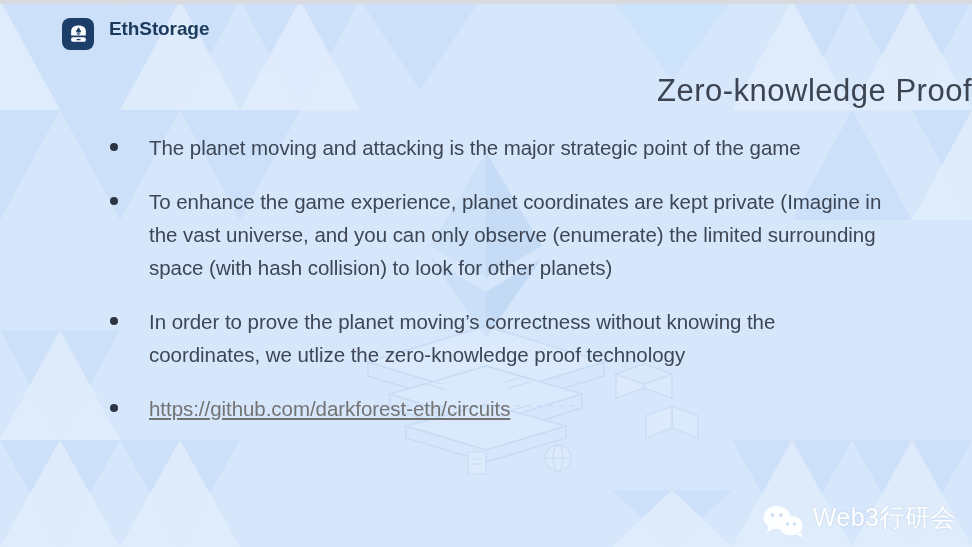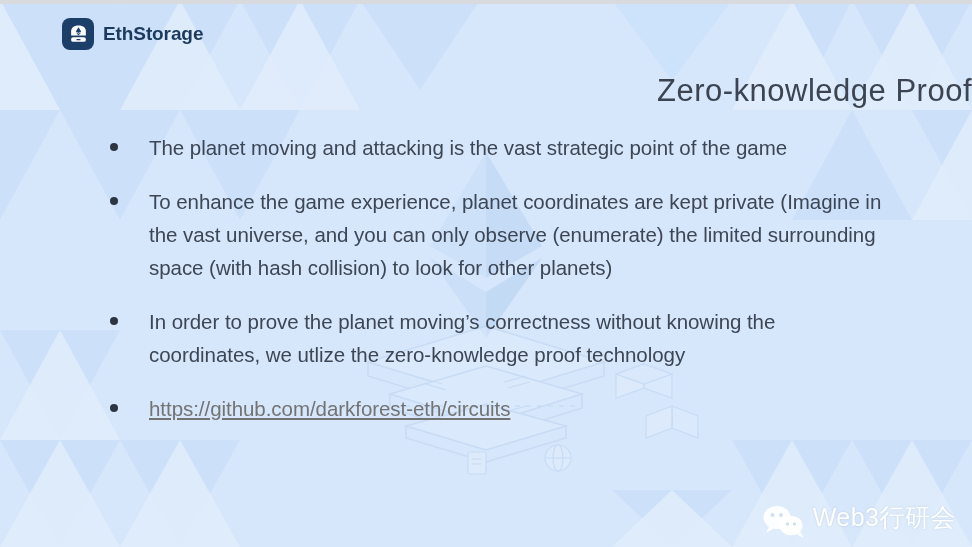--- a/index.html
+++ b/index.html
@@ -24,21 +24,21 @@
   
   #top-strip {
     position:absolute; top:0; left:0; right:0; height:4px;
     background:#d8dadd;
     z-index:6;
   }
 
   
   #brand {
     position:absolute; left:20px; top:18px;
-    display:flex; align-items:center; gap:9px;
+    display:flex; align-items:flex-start; gap:15px;
     z-index:4;
     padding-left:42px;
   }
   #brand-mark {
     width:32px; height:32px; border-radius:8px;
     background:#1b3f68;
     display:flex; align-items:center; justify-content:center;
     flex:none;
   }
   #brand-name {
@@ -243,21 +243,21 @@
   </div>
   <div id="brand-name">EthStorage</div>
 </div>
 
 <div id="slide-title">Zero-knowledge Proof</div>
 
 <div id="bullets">
 
   <div class="bullet-row">
     <span class="bullet-dot"></span>
-    <span class="bullet-text">The planet moving and attacking is the vast strategic point of the game</span>
+    <span class="bullet-text">The planet moving and attacking is the major strategic point of the game</span>
   </div>
 
   <div class="bullet-row">
     <span class="bullet-dot"></span>
     <span class="bullet-text">To enhance the game experience, planet coordinates are kept private (Imagine in the vast universe, and you can only observe (enumerate) the limited surrounding space (with hash collision) to look for other planets)</span>
   </div>
 
   <div class="bullet-row">
     <span class="bullet-dot"></span>
     <span class="bullet-text">In order to prove the planet moving’s correctness without knowing the coordinates, we utlize the zero-knowledge proof technology</span>

